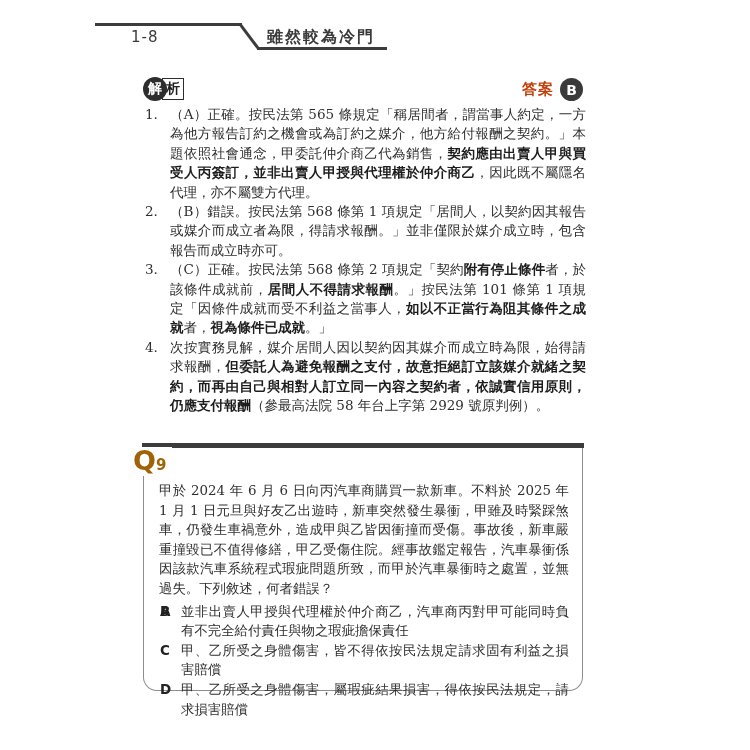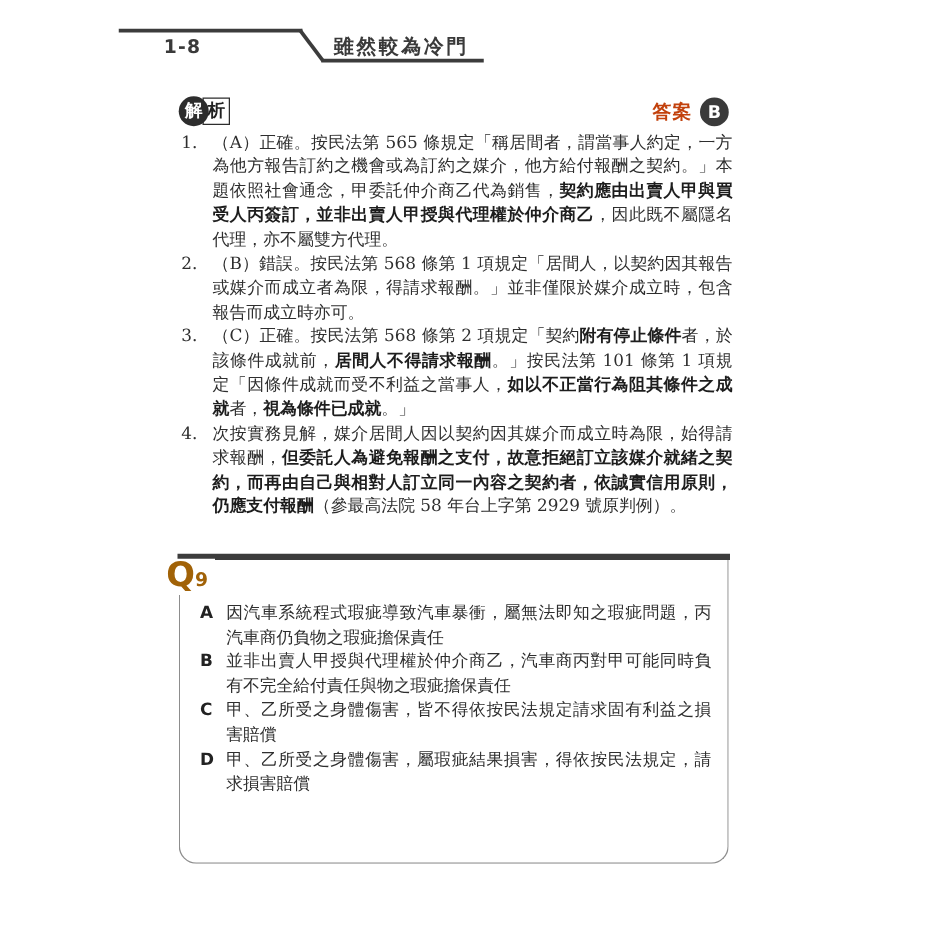--- a/index.html
+++ b/index.html
@@ -4,21 +4,21 @@
 <style>
   html,body{margin:0;padding:0;}
   body{
     width:750px;height:750px;position:relative;background:#ffffff;
     font-family:"DejaVu Serif","Liberation Serif",serif;
     color:#2e2e2e;overflow:hidden;
   }
   
   .hdr-topline{position:absolute;left:95px;top:23px;width:147px;height:3px;background:#3c3c3c;}
   .hdr-num{position:absolute;left:131px;top:28px;font-family:"DejaVu Sans","Liberation Sans",sans-serif;
-    font-weight:bold;font-size:15px;letter-spacing:1px;color:#3a3a3a;}
+    font-weight:normal;font-size:15px;letter-spacing:1px;color:#3a3a3a;}
   .hdr-diag{position:absolute;left:241px;top:23px;width:31px;height:3px;background:#3c3c3c;
     transform-origin:left top;transform:rotate(53deg);}
   .hdr-title{position:absolute;left:267px;top:27px;font-family:"DejaVu Sans","Liberation Sans",sans-serif;
     font-weight:bold;font-size:16px;letter-spacing:2px;color:#3a3a3a;}
   .hdr-underline{position:absolute;left:257px;top:47px;width:130px;height:3px;background:#3c3c3c;}
 
   
   .badge-row{position:absolute;left:143px;top:77px;width:440px;height:26px;}
   .ana-badge{position:absolute;left:0;top:0;display:flex;align-items:center;}
   .badge-circle{display:inline-flex;width:24px;height:24px;border-radius:50%;background:#2d2d2d;color:#fff;
@@ -84,19 +84,20 @@
       <div class="ana-item"><span class="ana-num">4.</span></div>
     </div>
   <p class="ana-close" id="ana-close"><span class="seg">次按實務見解，媒介居間人因以契約因其媒介而成立時為限，始得請求報酬，</span><span class="seg bold">但委託人為避免報酬之支付，故意拒絕訂立該媒介就緒之契約，而再由自己與相對人訂立同一內容之契約者，依誠實信用原則，仍應支付報酬</span><span class="seg">（參最高法院 58 年台上字第 2929 號原判例）。</span></p>
 </div>
 
 <div class="qbox">
   <div class="qbox-bar"></div>
   <div class="q-label">
     <span class="q-big">Q</span><span class="q-num">9</span>
   </div>
+  <p class="q-text">甲於 2024 年 6 月 6 日向丙汽車商購買一款新車。不料於 2025 年 1 月 1 日元旦與好友乙出遊時，新車突然發生暴衝，甲雖及時緊踩煞車，仍發生車禍意外，造成甲與乙皆因衝撞而受傷。事故後，新車嚴重撞毀已不值得修繕，甲乙受傷住院。經事故鑑定報告，汽車暴衝係因該款汽車系統程式瑕疵問題所致，而甲於汽車暴衝時之處置，並無過失。下列敘述，何者錯誤？</p>
   <div id="q-options">
-      <div class="q-opt"><span class="q-letter">A</span><span>因汽車系統程式瑕疵導致汽車暴衝，屬無法即知之瑕疵問題，丙汽車商仍負物之瑕疵擔保責任</span></div>
+      <div class="q-opt"><span class="q-letter">A</span></div>
       <div class="q-opt"><span class="q-letter">B</span><span>並非出賣人甲授與代理權於仲介商乙，汽車商丙對甲可能同時負有不完全給付責任與物之瑕疵擔保責任</span></div>
       <div class="q-opt"><span class="q-letter">C</span><span>甲、乙所受之身體傷害，皆不得依按民法規定請求固有利益之損害賠償</span></div>
       <div class="q-opt"><span class="q-letter">D</span><span>甲、乙所受之身體傷害，屬瑕疵結果損害，得依按民法規定，請求損害賠償</span></div>
     </div>
 </div>
 
 </body></html>

